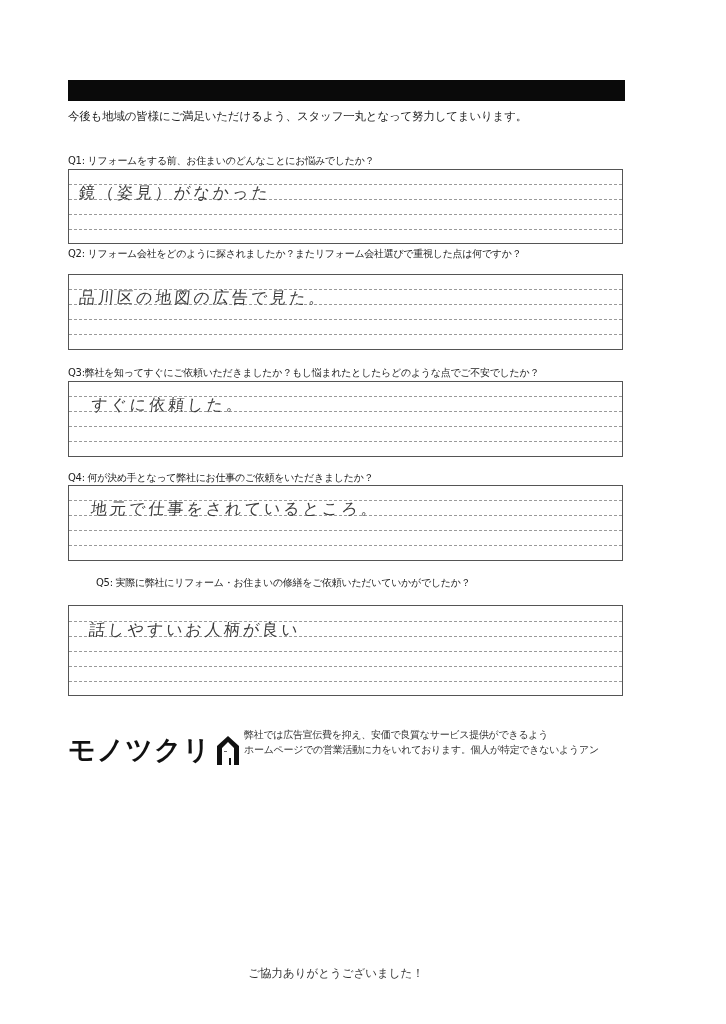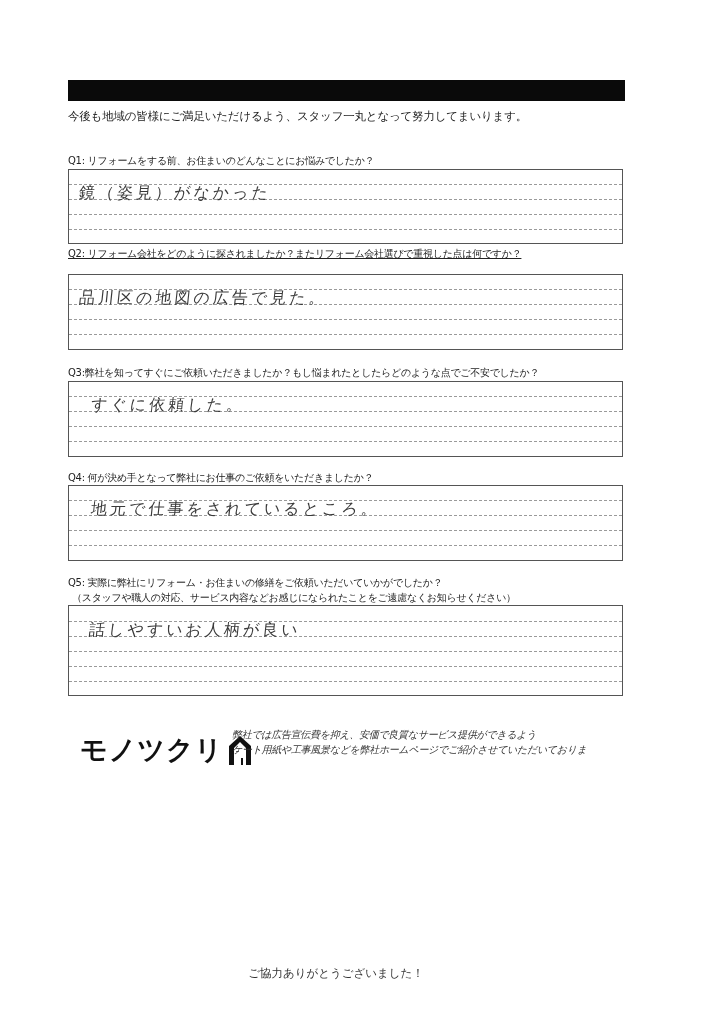--- a/index.html
+++ b/index.html
@@ -79,38 +79,36 @@
       display: flex;
       align-items: center;
       gap: 4px;
     }
     .logo-text {
       font-family: "DejaVu Sans", "Liberation Sans", sans-serif;
       font-weight: bold;
       font-size: 27px;
       color: #111;
       letter-spacing: 1px;
-      margin-left: 12px;
     }
     .logo-icon {
       width: 26px;
       height: 32px;
       display: inline-block;
     }
     .disclaimer {
       position: absolute;
-      left: 232px;
+      left: 244px;
       top: 727px;
       width: 400px;
       font-family: "DejaVu Serif", "Liberation Serif", serif;
       font-size: 10px;
       line-height: 15px;
       color: #333;
       letter-spacing: -0.3px;
-      font-style: italic;
     }
     .thanks {
       position: absolute;
       left: 0;
       width: 672px;
       top: 966px;
       text-align: center;
       font-size: 11.5px;
       color: #333;
     }
@@ -126,21 +124,21 @@
 
 <div class="question" style="top:153px;">Q1: リフォームをする前、お住まいのどんなことにお悩みでしたか？</div>
 <div class="answer-box" style="top:169px; height:75px;">
   <div class="ruled-line" style="top:14px;"></div>
   <div class="ruled-line" style="top:29px;"></div>
   <div class="ruled-line" style="top:44px;"></div>
   <div class="ruled-line" style="top:59px;"></div>
   <div class="handwriting" style="top:13px;">鏡（姿見）がなかった</div>
 </div>
 
-<div class="question" style="top:246px;text-decoration:underline;">Q2: リフォーム会社をどのように探されましたか？またリフォーム会社選びで重視した点は何ですか？</div>
+<div class="question" style="top:246px;">Q2: リフォーム会社をどのように探されましたか？またリフォーム会社選びで重視した点は何ですか？</div>
 <div class="answer-box" style="top:274px; height:76px;">
   <div class="ruled-line" style="top:14px;"></div>
   <div class="ruled-line" style="top:29px;"></div>
   <div class="ruled-line" style="top:44px;"></div>
   <div class="ruled-line" style="top:59px;"></div>
   <div class="handwriting" style="top:13px;">品川区の地図の広告で見た。</div>
 </div>
 
 <div class="question" style="top:365px;">Q3:弊社を知ってすぐにご依頼いただきましたか？もし悩まれたとしたらどのような点でご不安でしたか？</div>
 <div class="answer-box" style="top:381px; height:76px;">
@@ -153,23 +151,22 @@
 
 <div class="question" style="top:470px;">Q4: 何が決め手となって弊社にお仕事のご依頼をいただきましたか？</div>
 <div class="answer-box" style="top:485px; height:76px;">
   <div class="ruled-line" style="top:14px;"></div>
   <div class="ruled-line" style="top:29px;"></div>
   <div class="ruled-line" style="top:44px;"></div>
   <div class="ruled-line" style="top:59px;"></div>
   <div class="handwriting" style="top:13px; left:22px;">地元で仕事をされているところ。</div>
 </div>
 
-<div class="question" style="top:575px;">
+<div class="question" style="top:575px;margin-left:28px;">
   <span>Q5: 実際に弊社にリフォーム・お住まいの修繕をご依頼いただいていかがでしたか？</span>
-  <span class="q-sub">（スタッフや職人の対応、サービス内容などお感じになられたことをご遠慮なくお知らせください）</span>
 </div>
 <div class="answer-box" style="top:605px; height:91px;">
   <div class="ruled-line" style="top:15px;"></div>
   <div class="ruled-line" style="top:30px;"></div>
   <div class="ruled-line" style="top:45px;"></div>
   <div class="ruled-line" style="top:60px;"></div>
   <div class="ruled-line" style="top:75px;"></div>
   <div class="handwriting" style="top:14px; left:20px;">話しやすいお人柄が良い</div>
 </div>
 
@@ -179,16 +176,16 @@
     <svg width="26" height="32" viewBox="0 0 26 32">
       <path d="M2 12 L13 2 L24 12 L24 31 L19 31 L19 14 L13 8 L7 14 L7 31 L2 31 Z" fill="#111"></path>
       <rect x="9" y="17" width="3" height="1" fill="#666"></rect>
       <rect x="14" y="24" width="2" height="7" fill="#111"></rect>
     </svg>
   </span>
 </div>
 
 <div class="disclaimer">
   <div>弊社では広告宣伝費を抑え、安価で良質なサービス提供ができるよう</div>
-  <div>ケート用紙や工事風景などを弊社ホームページでご紹介させていただいておりま</div>
+  <div>ホームページでの営業活動に力をいれております。個人が特定できないようアン</div>
 </div>
 
 <div class="thanks">ご協力ありがとうございました！</div>
 
 </body></html>

